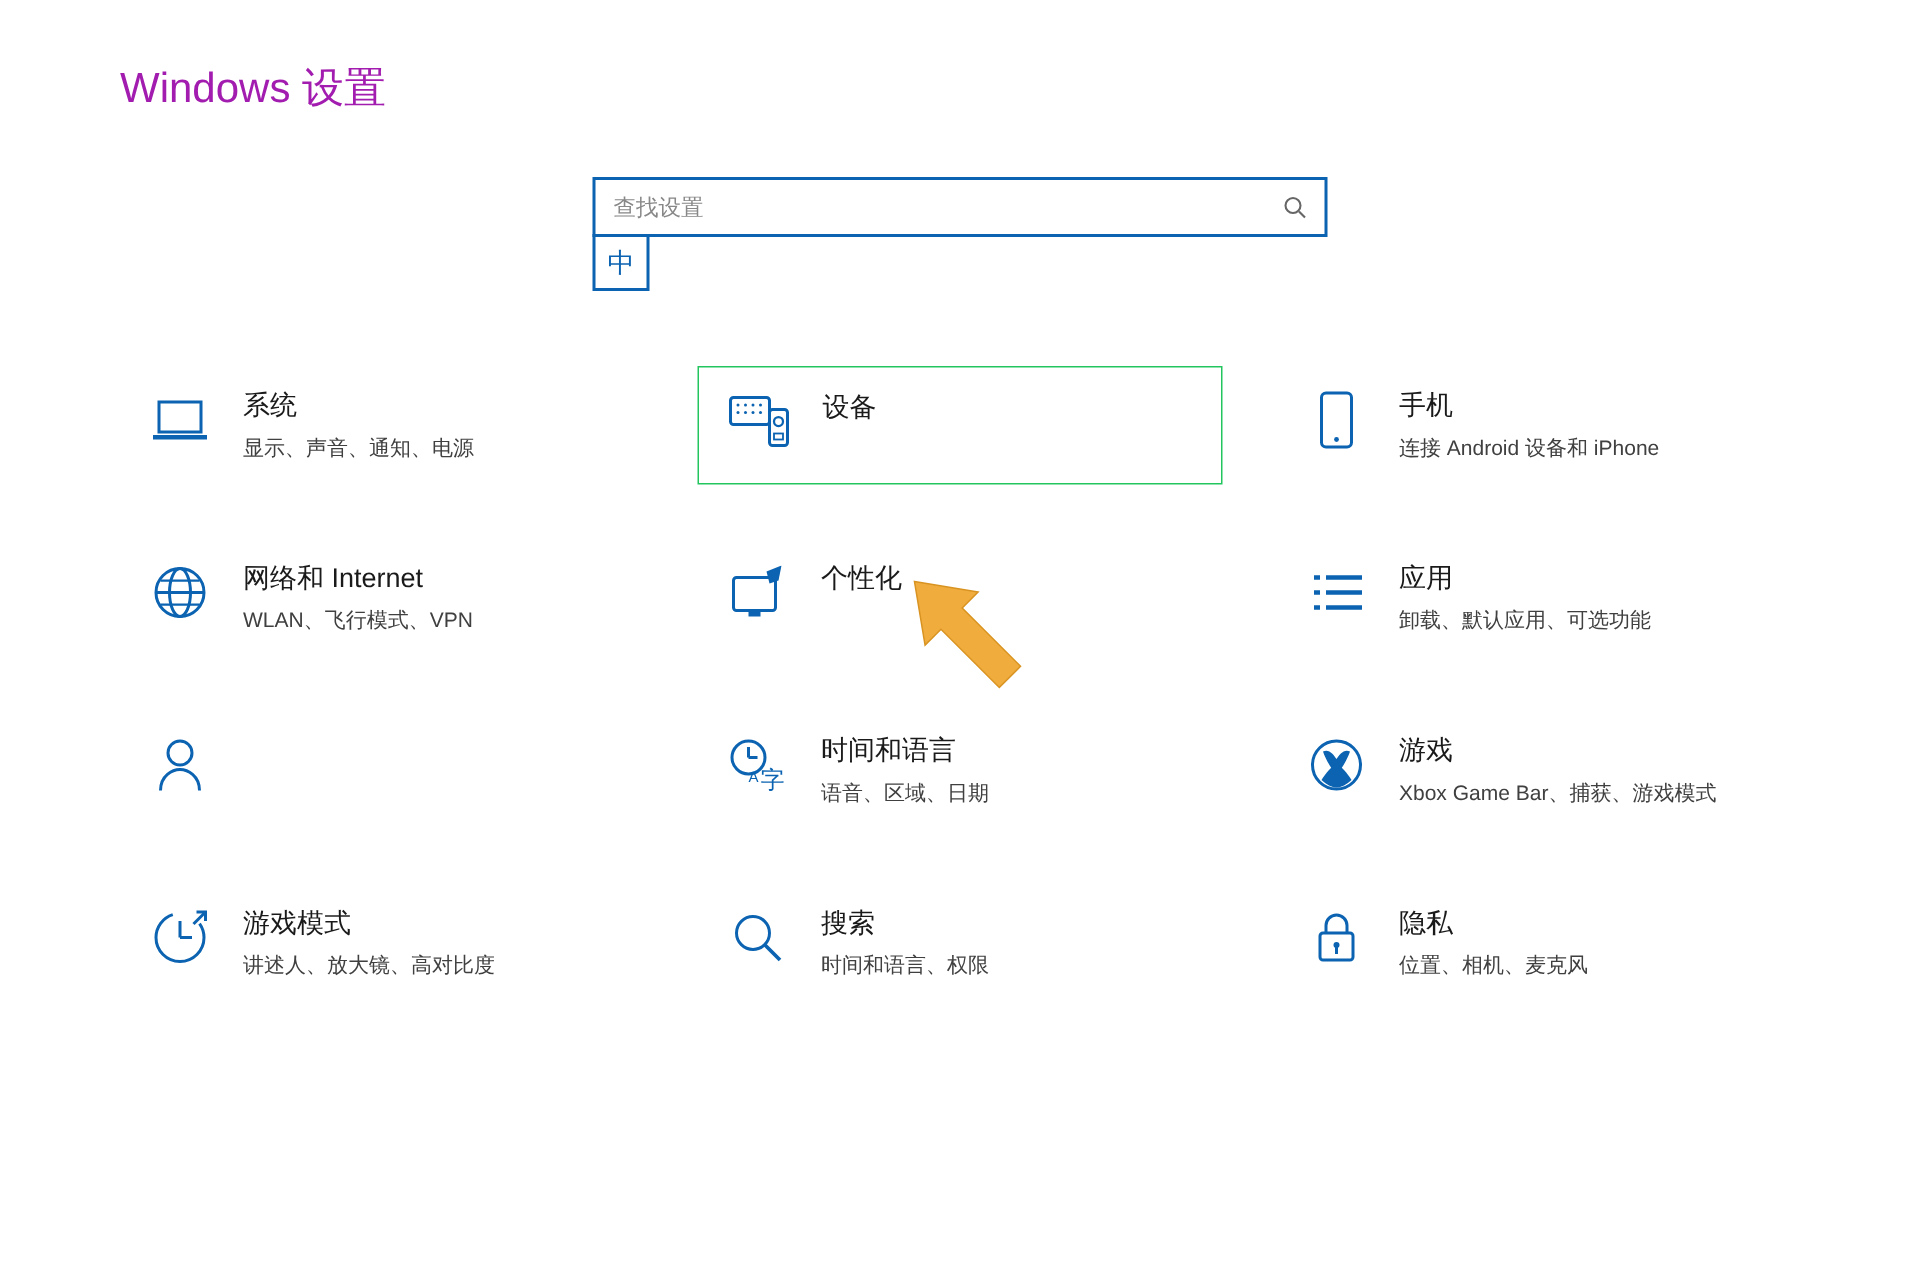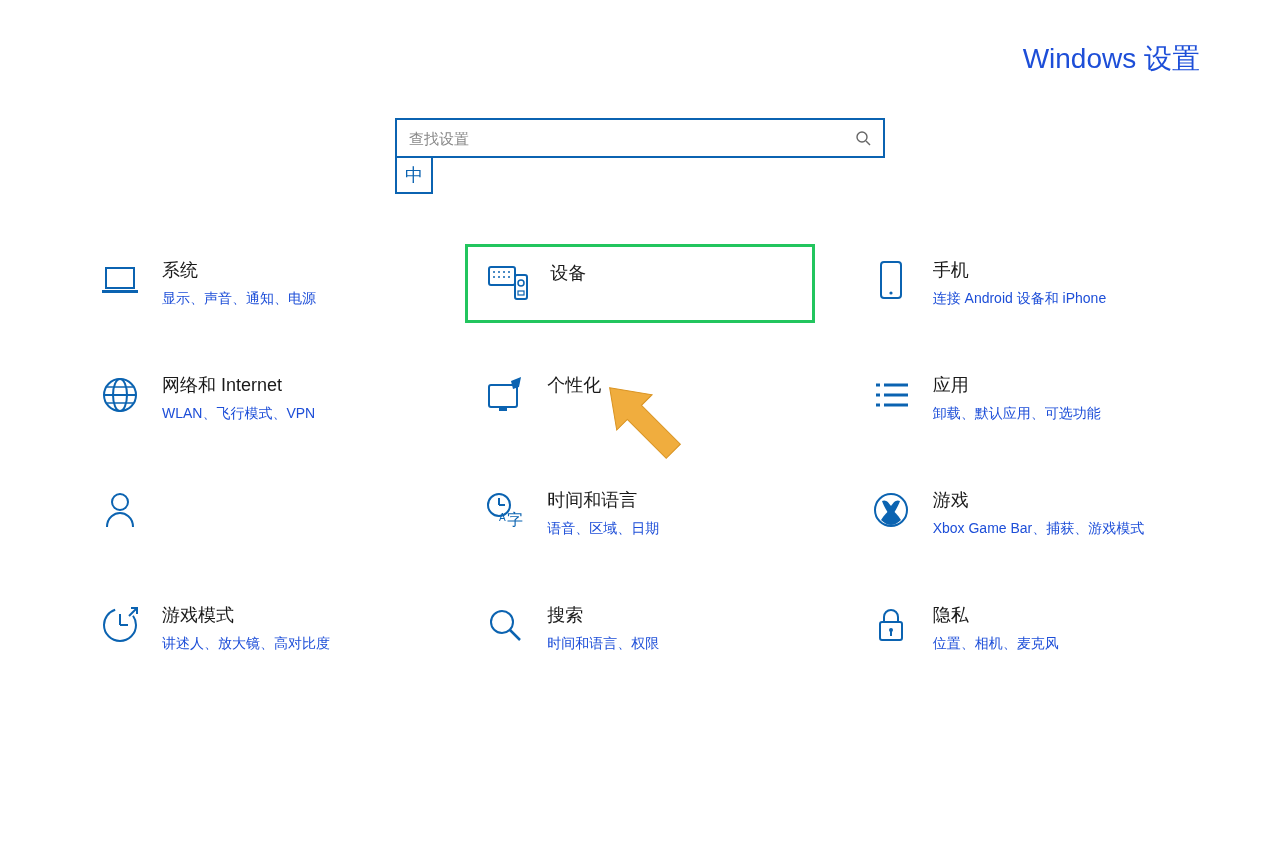--- a/index.html
+++ b/index.html
@@ -7,24 +7,24 @@
       font-family: "Segoe UI", "Microsoft YaHei", sans-serif;
       background: #ffffff;
       width: 1280px;
       height: 854px;
       overflow: hidden;
     }
     .container {
       padding: 40px 80px 0 80px;
     }
     .title {
-      text-align: right;
+      text-align: left;
       font-size: 28px;
       font-weight: 300;
-      color: #1d4ed8;
+      color: #a21caf;
       margin-bottom: 40px;
     }
     .search-wrap {
       display: flex;
       flex-direction: column;
       align-items: center;
       margin-bottom: 50px;
       position: relative;
     }
     .search-box {
@@ -75,21 +75,21 @@
       gap: 36px;
     }
     .tile {
       display: flex;
       align-items: flex-start;
       padding: 14px 18px;
       cursor: pointer;
       position: relative;
     }
     .tile.highlight {
-      border: 3px solid #22c55e;
+      border: 1px solid #22c55e;
       background: #fff;
     }
     .tile .icon {
       width: 44px;
       height: 44px;
       flex-shrink: 0;
       display: flex;
       align-items: center;
       justify-content: center;
       margin-right: 20px;
@@ -97,21 +97,21 @@
     }
     .tile .txt { flex: 1; }
     .tile .tile-title {
       font-size: 18px;
       color: #1a1a1a;
       margin-bottom: 6px;
       font-weight: 400;
     }
     .tile .tile-desc {
       font-size: 14px;
-      color: #1d4ed8;
+      color: #404040;
       line-height: 1.5;
     }
     .arrow-annotation {
       position: absolute;
       left: 590px;
       top: 368px;
       pointer-events: none;
       z-index: 10;
     }
     svg { display: block; }

